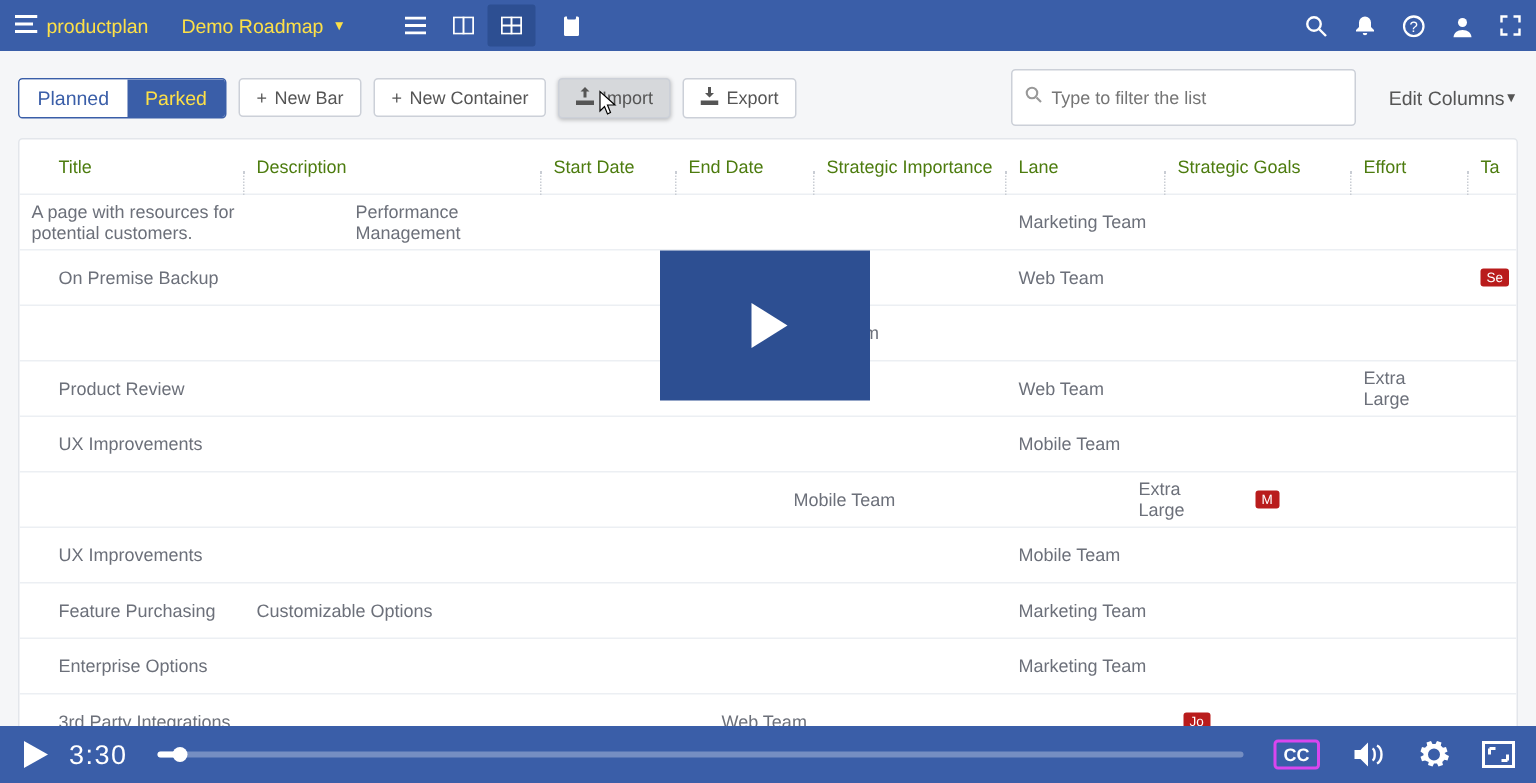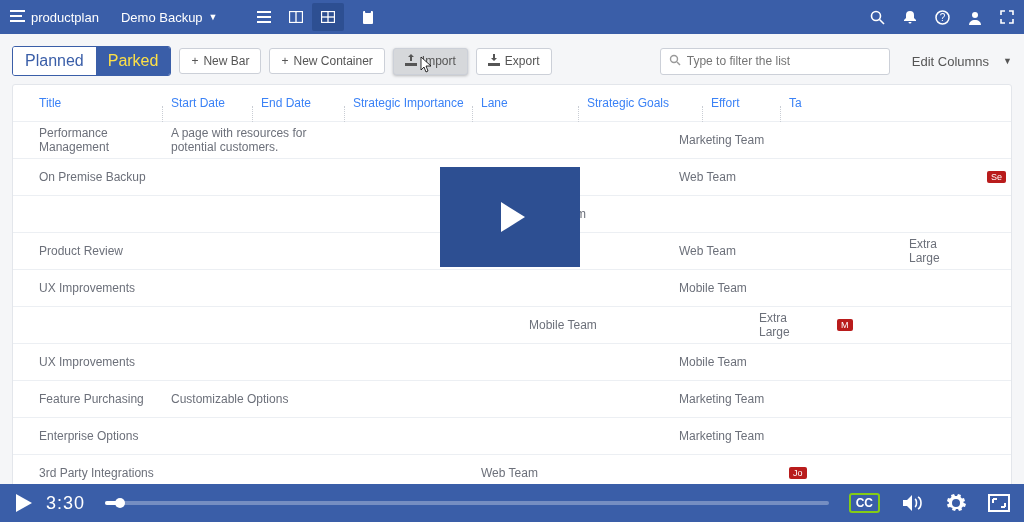--- a/index.html
+++ b/index.html
@@ -1,45 +1,45 @@
 <!DOCTYPE html>
 <html><head>
 <meta charset="utf-8">
 <style>
   * { box-sizing: border-box; margin: 0; padding: 0; }
   html, body { width: 1024px; height: 522px; font-family: "Helvetica Neue", Arial, sans-serif; background: #f5f6f8; overflow: hidden; }
 
   
-  .topnav { background: #3a5ea8; height: 34px; display: flex; align-items: center; color: #ffffff; padding: 0 10px; }
+  .topnav { background: #3a5ea8; height: 34px; display: flex; align-items: center; color: #fde047; padding: 0 10px; }
   .brand { display: flex; align-items: center; gap: 6px; font-size: 13px; }
   .brand svg { fill: #fff; }
   .roadmap-dd { display: flex; align-items: center; gap: 6px; margin-left: 22px; font-size: 13px; cursor: pointer; }
   .roadmap-dd .caret { font-size: 9px; }
   .view-icons { display: flex; align-items: center; margin-left: 30px; }
   .vicon { width: 32px; height: 28px; display: flex; align-items: center; justify-content: center; cursor: pointer; }
   .vicon.sel { background: #2d4f92; border-radius: 2px; }
   .nav-right { margin-left: auto; display: flex; align-items: center; gap: 18px; }
   .nav-right .ricon { cursor: pointer; display:flex; align-items:center; }
 
   
   .toolbar { display: flex; align-items: center; padding: 12px 12px 8px 12px; gap: 8px; }
   .tabbtns { display: inline-flex; border: 1px solid #3a5ea8; border-radius: 3px; overflow: hidden; }
-  .tabbtn { padding: 5px 12px; font-size: 16px; cursor: pointer; background: #fff; color: #3a5ea8; }
+  .tabbtn { padding: 5px 12px; font-size: 13px; cursor: pointer; background: #fff; color: #3a5ea8; }
   .tabbtn.active { background: #3a5ea8; color: #fde047; }
   .tbtn { display: inline-flex; align-items: center; gap: 5px; padding: 5px 11px; font-size: 12px; color: #555; background: #fff; border: 1px solid #ccd0d8; border-radius: 3px; cursor: pointer; }
   .tbtn.hover { background: #d6d8db; box-shadow: 0 1px 3px rgba(0,0,0,0.25); position: relative; }
   .cursor-svg { position: absolute; left: 26px; top: 7px; pointer-events:none; }
-  .filter-input-wrap { margin-left: auto; border: 1px solid #ccd0d8; border-radius: 3px; background: #fff; display: flex; align-items: center; width: 230px; padding: 0 8px; height: 27px; }
+  .filter-input-wrap { margin-left: auto; border: 1px solid #ccd0d8; border-radius: 3px; background: #fff; display: flex; align-items: center; width: 230px; padding: 0 8px; height: 38px; }
   .filter-input-wrap input { border: 0; outline: 0; width: 100%; font-size: 12px; color: #555; }
-  .edit-cols { display: flex; align-items: center; gap: 14px; font-size: 13px; color: #555; margin-left: 14px; cursor: pointer; }
+  .edit-cols { display: flex; align-items: center; gap: 0; font-size: 13px; color: #555; margin-left: 14px; cursor: pointer; }
 
   
   .tablewrap { background: #fff; margin: 0 12px; border: 1px solid #e3e6eb; border-radius: 3px; height: 430px; overflow: hidden; position: relative; }
   .row { display: flex; align-items: center; border-bottom: 1px solid #eceff3; height: 37px; font-size: 12px; color: #6c707a; }
-  .row.header { color: #3b82f6; font-weight: 500; }
+  .row.header { color: #4d7c0f; font-weight: 500; }
   .cell { padding: 0 8px; display: flex; align-items: center; position: relative; }
   .c-title { width: 150px; padding-left: 26px; }
   .c-desc  { width: 198px; }
   .c-start { width: 90px; }
   .c-end   { width: 92px; }
   .c-strat { width: 128px; }
   .c-lane  { width: 106px; }
   .c-goals { width: 124px; }
   .c-effort{ width: 78px; }
   .c-tag   { width: 20px; }
@@ -54,38 +54,38 @@
 
   
   .videobar { position: absolute; left: 0; bottom: 0; height: 38px; width: 1024px; background: #3a5ea8; display: flex; align-items: center; color: #fff; padding: 0 14px; z-index: 20; margin-top: 48px; }
   .playsm { cursor: pointer; display:flex; }
   .vtime { font-size: 18px; margin-left: 14px; letter-spacing: 1px; }
   .track { flex: 1; height: 4px; background: rgba(255,255,255,0.3); margin: 0 20px 0 20px; border-radius: 2px; position: relative; cursor: pointer; }
   .track .prog { position: absolute; left: 0; top: 0; height: 100%; width: 2%; background: #fff; border-radius: 2px; }
   .track .dot { position: absolute; left: 2%; top: 50%; width: 10px; height: 10px; background: #fff; border-radius: 50%; transform: translate(-50%,-50%); }
   .vright { display: flex; align-items: center; gap: 22px; }
   .vright > * { cursor: pointer; display:flex; align-items:center; }
-  .ccbox { border: 2px solid #84cc16; border-radius: 3px; font-size: 12px; font-weight: 700; padding: 1px 5px; }
+  .ccbox { border: 2px solid #d946ef; border-radius: 3px; font-size: 12px; font-weight: 700; padding: 1px 5px; }
 </style>
 </head>
 <body>
 
 <div class="topnav">
   <div class="brand">
     <span>
       <svg width="15" height="12" viewBox="0 0 15 12">
           <rect y="0" width="15" height="2"></rect>
           <rect y="5" width="12" height="2"></rect>
           <rect y="10" width="15" height="2"></rect>
         </svg>
     </span>
     <span>productplan</span>
   </div>
   <div class="roadmap-dd">
-    <span>Demo Backup</span>
+    <span>Demo Roadmap</span>
     <span class="caret">▼</span>
   </div>
   <div class="view-icons">
     <div class="vicon">
       <svg width="14" height="12" fill="#fff">
           <rect y="0" width="14" height="2"></rect>
           <rect y="5" width="14" height="2"></rect>
           <rect y="10" width="14" height="2"></rect>
         </svg>
     </div>
@@ -185,32 +185,33 @@
   </div>
   <div class="edit-cols">
     <span>Edit Columns</span>
     <span style="font-size:9px;">▼</span>
   </div>
 </div>
 
 <div class="tablewrap">
   <div class="row header">
     <div class="cell c-title">Title</div>
+    <div class="cell c-desc">Description</div>
     <div class="cell c-start">Start Date</div>
     <div class="cell c-end">End Date</div>
     <div class="cell c-strat">Strategic Importance</div>
     <div class="cell c-lane">Lane</div>
     <div class="cell c-goals">Strategic Goals</div>
     <div class="cell c-effort">Effort</div>
     <div class="cell c-tag">Ta</div>
   </div>
   <div id="rows-slot">
       <div class="row">
+        <div class="cell c-desc">A page with resources for potential customers.</div>
         <div class="cell c-title">Performance Management</div>
-        <div class="cell c-desc">A page with resources for potential customers.</div>
         <div class="cell c-start"></div>
         <div class="cell c-end"></div>
         <div class="cell c-strat"></div>
         <div class="cell c-lane">Marketing Team</div>
         <div class="cell c-goals"></div>
         <div class="cell c-effort"></div>
         <div class="cell c-tag"></div>
       </div>
       <div class="row">
         <div class="cell c-title">On Premise Backup</div>

